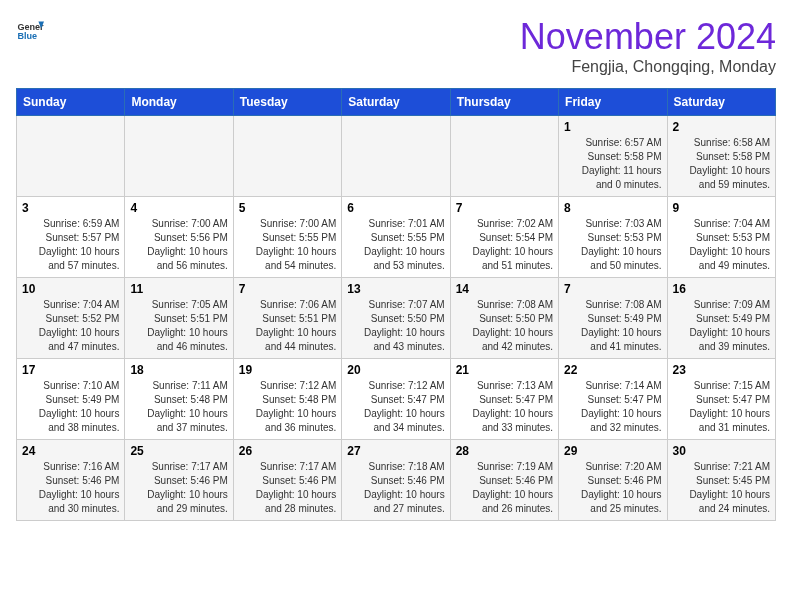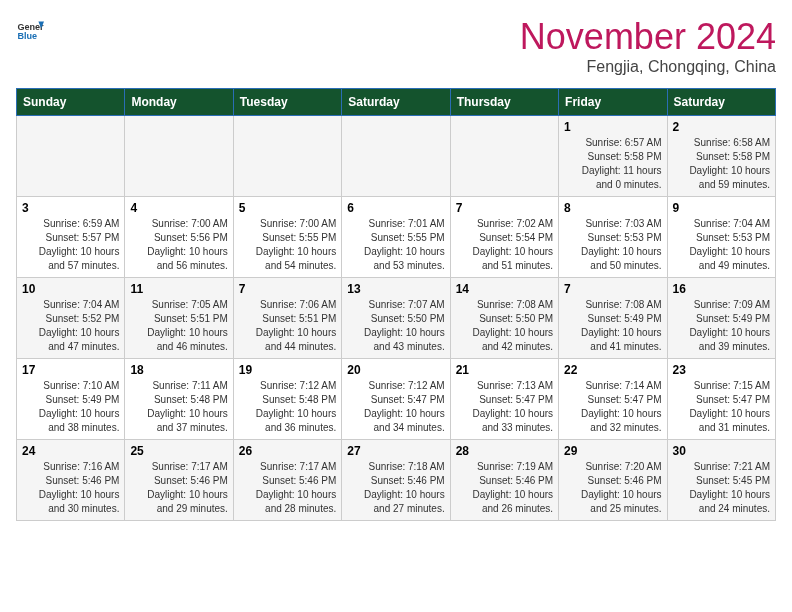--- a/index.html
+++ b/index.html
@@ -22,33 +22,33 @@
       gap: 4px;
     }
     .logo-icon {
       width: 28px;
       height: 28px;
     }
     .title-block { text-align: right; }
     .title-block .month-year {
       font-size: 36px;
       font-weight: normal;
-      color: #be185d;
+      color: #6d28d9;
     }
     .title-block .location {
       font-size: 16px;
       color: #444;
     }
     table {
       width: 100%;
       border-collapse: collapse;
       font-size: 11px;
     }
     thead tr th {
-      background-color: #14532d;
+      background-color: #1d4ed8;
       color: #fff;
       padding: 6px 6px;
       text-align: left;
       font-size: 12px;
       font-weight: bold;
       border: 1px solid #2a6db5;
     }
     tbody tr td {
       border: 1px solid #ccc;
       vertical-align: top;
@@ -84,21 +84,21 @@
 <div class="header">
   <div class="logo">
     <svg class="logo-icon" viewBox="0 0 40 40" xmlns="http://www.w3.org/2000/svg">
       <text x="2" y="20" font-size="13" font-weight="bold" fill="#333">General</text>
       <text x="2" y="33" font-size="13" font-weight="bold" fill="#1a6fb5">Blue</text>
       <polygon points="32,8 40,8 36,18" fill="#1a6fb5"></polygon>
     </svg>
   </div>
   <div class="title-block">
     <div class="month-year">November 2024</div>
-    <div class="location">Fengjia, Chongqing, China</div>
+    <div class="location">Fengjia, Chongqing, Monday</div>
   </div>
 </div>
 
 <table>
   <thead>
     <tr id="header-row">
         <th>Sunday</th>
         <th>Monday</th>
         <th>Tuesday</th>
         <th>Saturday</th>

